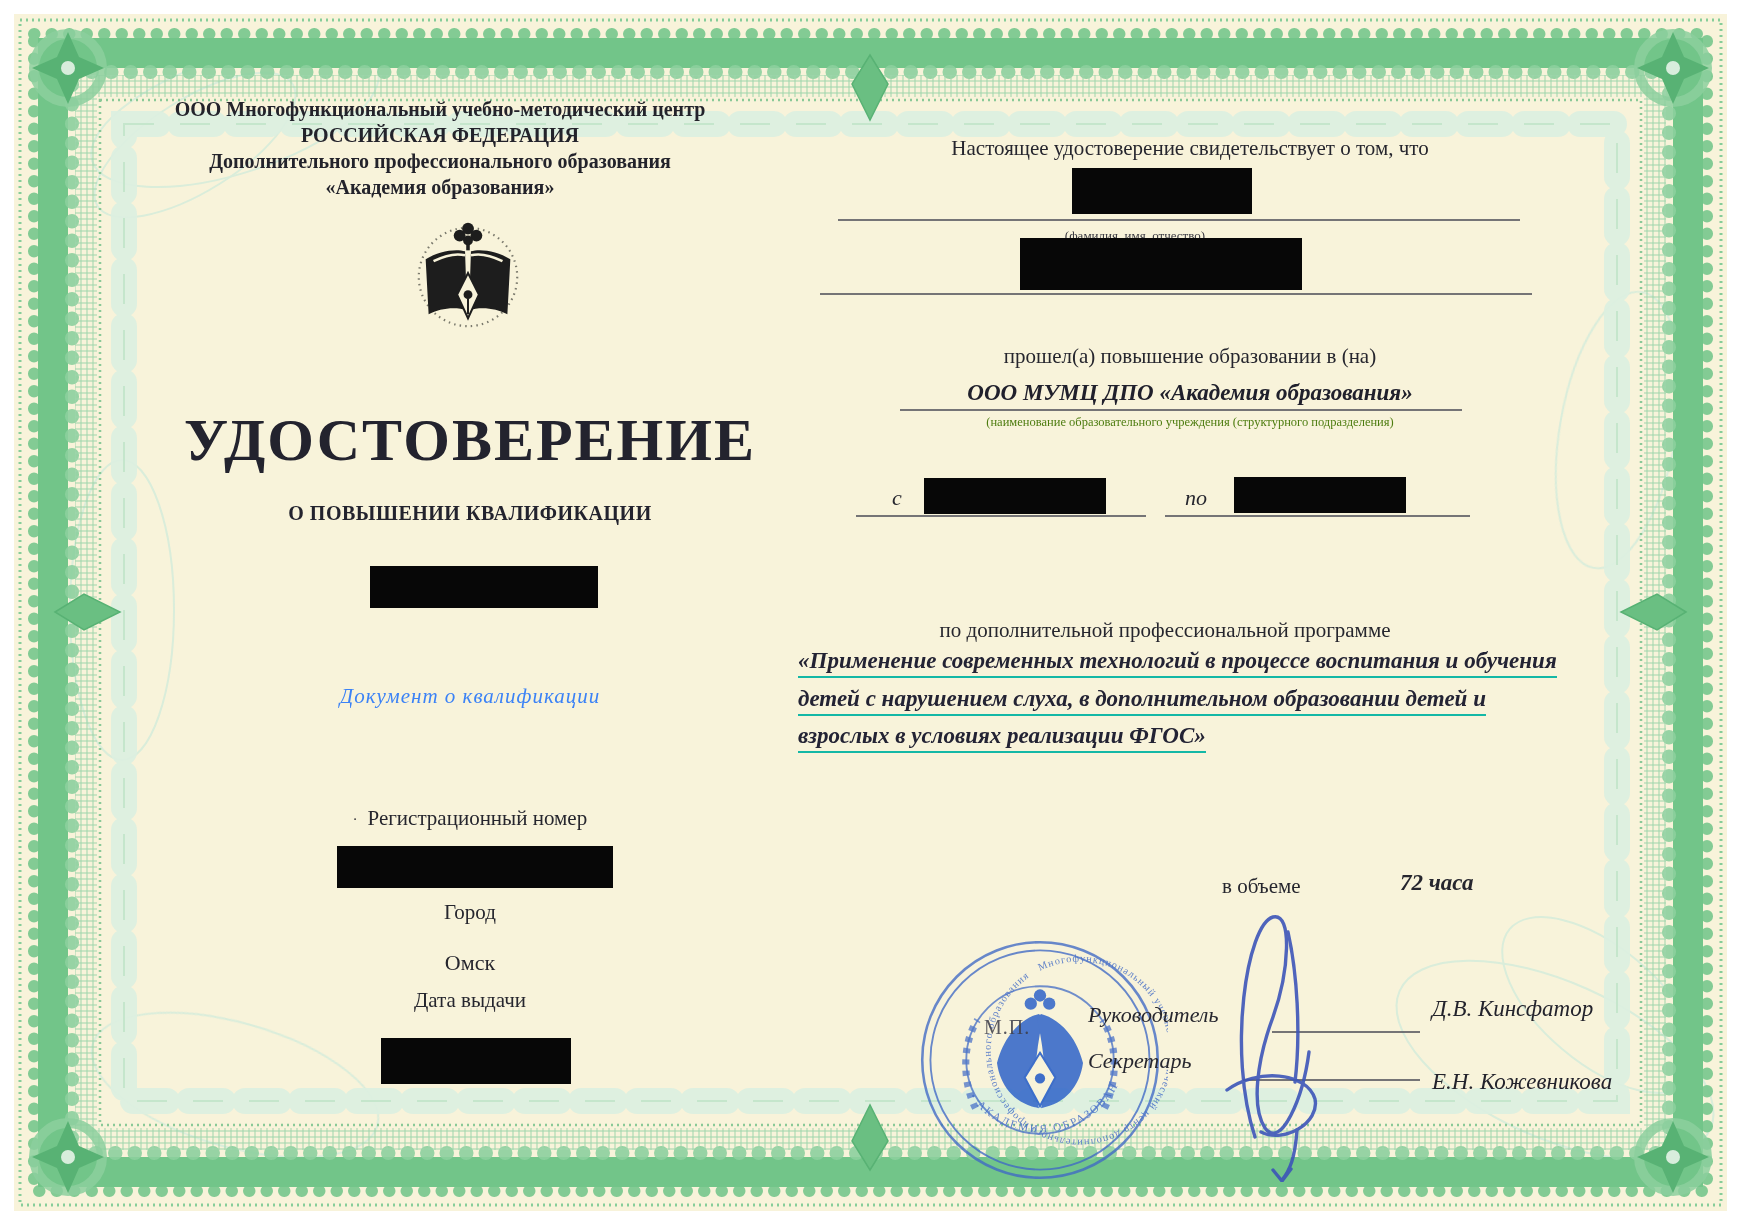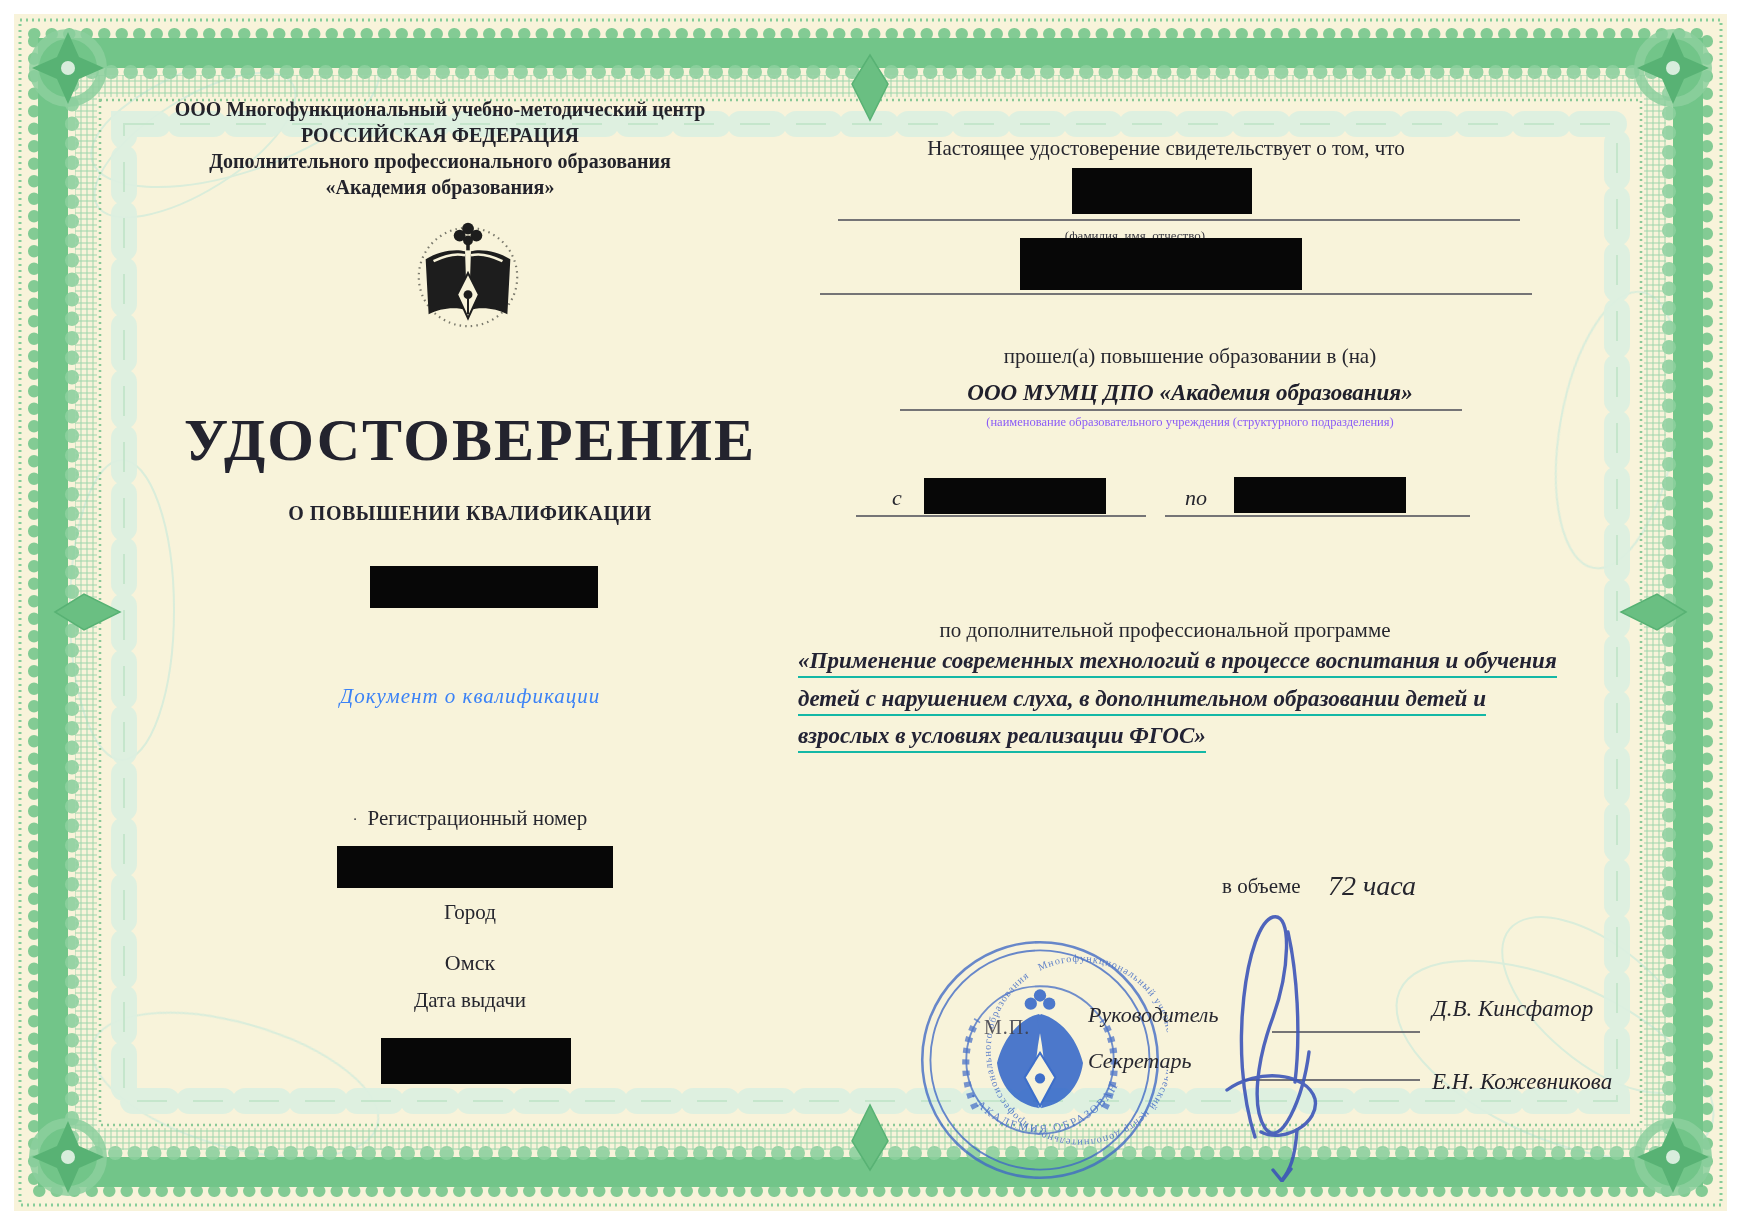--- a/index.html
+++ b/index.html
@@ -11,21 +11,21 @@
   .ctr{text-align:center;}
   .redact{position:absolute;background:#070707;}
   .rule{position:absolute;height:2px;background:#54545c;opacity:.8;}
   .rule.thin{height:1.5px;}
   .hdr{font-weight:bold;font-size:20px;line-height:26px;color:#23232b;}
   .title{font-weight:bold;font-size:60px;letter-spacing:2px;color:#23232e;}
   .subtitle{font-weight:bold;font-size:20px;letter-spacing:.5px;color:#23232e;}
   .kind{font-style:italic;font-size:21px;letter-spacing:1px;color:#3b82f6;}
   .plain{font-size:21px;color:#26262e;}
   .small-cap{font-size:13px;color:#3a3a42;}
-  .smaller-cap{font-size:12.5px;color:#8b5cf6;}
+  .smaller-cap{font-size:12.5px;color:#4d7c0f;}
   .ital{font-style:italic;}
   .orgname{font-style:italic;font-weight:bold;font-size:23px;color:#20202c;}
   .prog{font-style:italic;font-weight:bold;font-size:23px;color:#232334;}
   .prog span{display:inline-block;border-bottom:2px solid #14b8a6;padding-bottom:2px;}
   .sig-label{font-style:italic;font-size:22px;color:#26262e;}
   .sig-name{font-style:italic;font-size:23px;color:#23232c;}
   .mp{font-size:20px;color:#3c3c48;opacity:.85;letter-spacing:1px;}
   svg{display:block;}
 </style>
 </head>
@@ -120,21 +120,21 @@
 </div>
 
 <div class="redact" style="left:337px;top:846px;width:276px;height:42px;"></div>
 
 <div class="abs ctr plain" style="left:170px;top:900px;width:600px;">Город</div>
 <div class="abs ctr plain" style="left:170px;top:950px;width:600px;font-size:22px;">Омск</div>
 <div class="abs ctr plain" style="left:170px;top:988px;width:600px;">Дата выдачи</div>
 
 <div class="redact" style="left:381px;top:1038px;width:190px;height:46px;"></div>
 
-<div class="abs ctr plain" style="left:826px;top:136px;width:680px;">Настоящее удостоверение свидетельствует о том, что</div>
+<div class="abs ctr plain" style="left:850px;top:136px;width:680px;">Настоящее удостоверение свидетельствует о том, что</div>
 
 <div class="redact" style="left:1072px;top:168px;width:180px;height:46px;"></div>
 <div class="rule" style="left:838px;top:219px;width:682px;"></div>
 <div class="abs ctr small-cap" style="left:835px;top:228px;width:600px;">(фамилия, имя, отчество)</div>
 
 <div class="redact" style="left:1020px;top:238px;width:282px;height:52px;"></div>
 <div class="rule" style="left:820px;top:293px;width:712px;"></div>
 
 <div class="abs ctr plain" style="left:860px;top:344px;width:660px;">прошел(а) повышение образовании в (на)</div>
 <div class="abs ctr orgname" style="left:880px;top:380px;width:620px;">ООО МУМЦ ДПО «Академия образования»</div>
@@ -148,21 +148,21 @@
 <div class="redact" style="left:1234px;top:477px;width:172px;height:36px;"></div>
 <div class="rule" style="left:1165px;top:515px;width:305px;"></div>
 
 <div class="abs ctr plain" style="left:835px;top:618px;width:660px;">по дополнительной профессиональной программе</div>
 
 <div class="abs prog" style="left:798px;top:648px;"><span>«Применение современных технологий в процессе воспитания и обучения</span></div>
 <div class="abs prog" style="left:798px;top:686px;"><span>детей с нарушением слуха, в дополнительном образовании детей и</span></div>
 <div class="abs prog" style="left:798px;top:723px;"><span>взрослых в условиях реализации ФГОС»</span></div>
 
 <div class="abs plain" style="left:1222px;top:874px;">в объеме</div>
-<div class="abs plain ital" style="left:1328px;top:870px;font-size:28px;">72 часа</div>
+<div class="abs plain ital" style="left:1400px;top:870px;font-size:23px;font-weight:bold;">72 часа</div>
 
 <svg class="abs" style="left:912px;top:932px;opacity:.92;" width="256" height="256" viewBox="0 0 250 250">
   <defs>
     <path id="ringPath" d="M125 38 A87 87 0 1 1 124.9 38.05" fill="none"></path>
     <path id="sealBottom" d="M48 148 A86 86 0 0 0 202 148" fill="none"></path>
   </defs>
   <g stroke="#3f69c6" fill="none">
     <circle cx="125" cy="125" r="115" stroke-width="2.5" opacity=".85"></circle>
     <circle cx="125" cy="125" r="107" stroke-width="1.8" opacity=".85"></circle>
     <circle cx="125" cy="125" r="72" stroke-width="1.8" opacity=".8"></circle>

